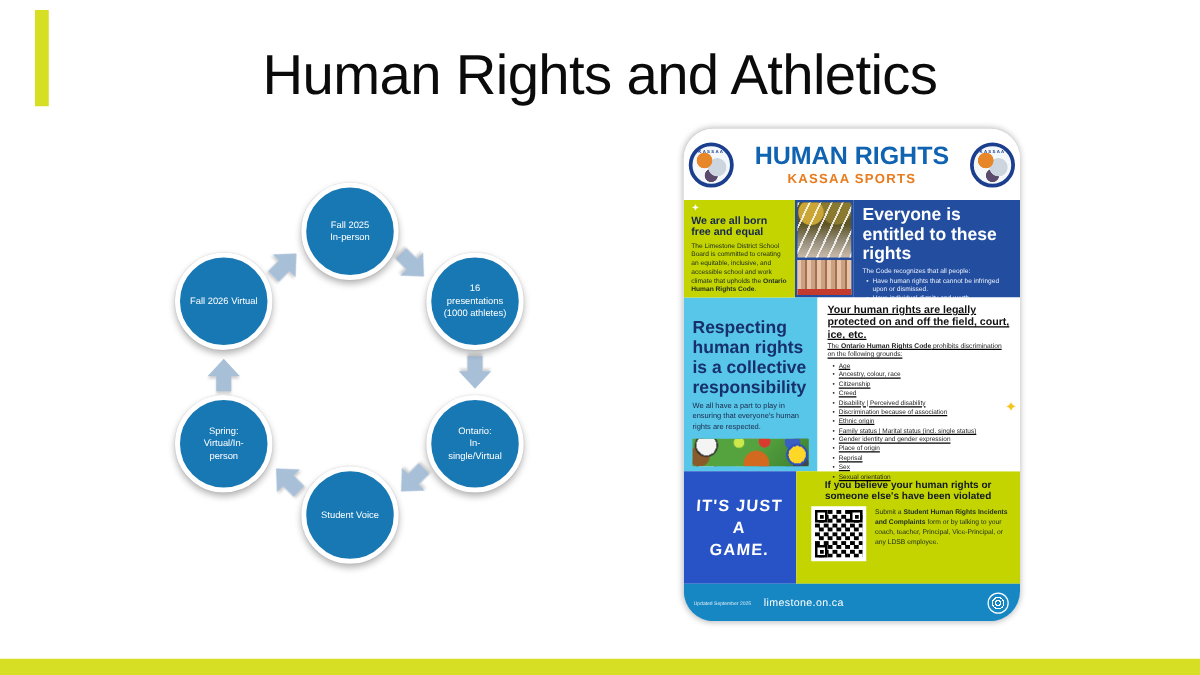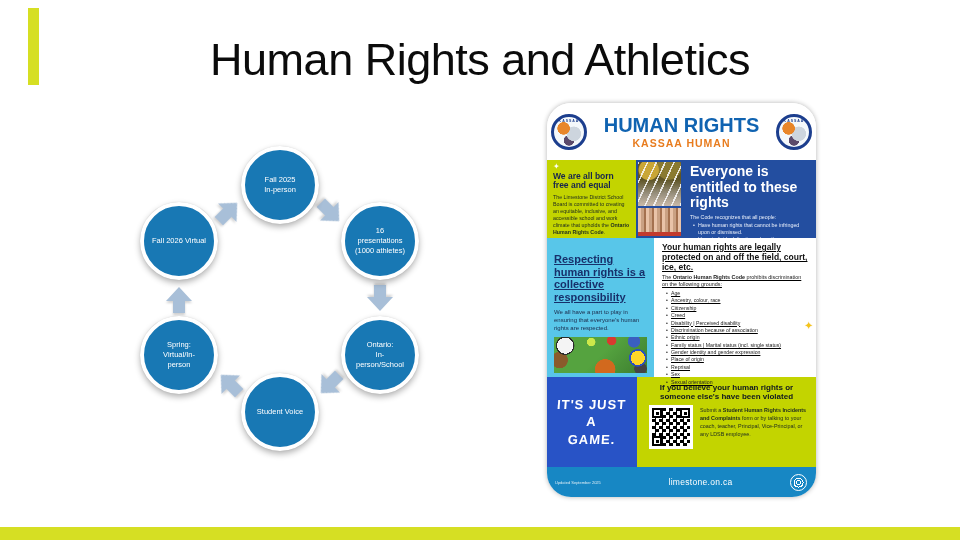--- a/index.html
+++ b/index.html
@@ -63,21 +63,21 @@
         linear-gradient(180deg, #cfe3ef 0 30%, #e8d8cc 100%); }
 
   .sec-blue1 { flex:1; background:#234ea0; padding:4px 7px; color:#fff; }
   .sec-blue1 h3 { font-size:14px; line-height:1.12; color:#ffffff; margin-bottom:3px; }
   .sec-blue1 .intro { font-size:5.3px; line-height:1.3; color:#e9effa; margin-bottom:1px; }
   .sec-blue1 .blist div { font-size:5.3px; line-height:1.35; color:#e9effa; padding-left:8px; position:relative; }
   .sec-blue1 .blist div::before { content:"•"; position:absolute; left:3px; }
 
   .p-row2 { height:139px; display:flex; }
   .sec-lblue { width:107px; background:#58c6e9; padding:5px 7px 4px 7px; display:flex; flex-direction:column; }
-  .sec-lblue h3 { font-size:11px; line-height:1.15; color:#17306b; margin-top:10px;text-decoration:underline; }
+  .sec-lblue h3 { font-size:14px; line-height:1.15; color:#17306b; margin-top:10px; }
   .sec-lblue p { font-size:6px; line-height:1.35; color:#1b2a4a; margin-top:4px; }
   .photo-grass { margin-top:5px; height:64px;
       background:
         radial-gradient(circle at 12% 24%, #f4f4f4 0 8px, #2a2a2a 8px 9px, rgba(0,0,0,0) 9.5px),
         radial-gradient(circle at 55% 90%, #d2691e 0 10px, rgba(0,0,0,0) 10.5px),
         radial-gradient(circle at 90% 58%, #ffd727 0 7px, #2b4fc0 7px 8.5px, rgba(0,0,0,0) 9px),
         radial-gradient(circle at 6% 64%, #8a5a2b 0 8px, rgba(0,0,0,0) 8.5px),
         radial-gradient(circle at 40% 14%, #cde84a 0 4px, rgba(0,0,0,0) 4.5px),
         radial-gradient(circle at 62% 10%, #d93a2f 0 4.5px, rgba(0,0,0,0) 5px),
         radial-gradient(circle at 86% 12%, #3a5fc0 0 6px, rgba(0,0,0,0) 6.5px),
@@ -105,21 +105,21 @@
         conic-gradient(#000 90deg, rgba(0,0,0,0) 90deg 180deg, #000 180deg 270deg, rgba(0,0,0,0) 270deg);
       background-size:7px 7px; }
   .finder { position:absolute; width:10px; height:10px; background:#000; }
   .finder::after { content:""; position:absolute; left:2px; top:2px; width:6px; height:6px; background:#fff; }
   .finder::before { content:""; position:absolute; left:3.5px; top:3.5px; width:3px; height:3px; background:#000; z-index:1; }
   .f-tl { left:0; top:0; } .f-tr { right:0; top:0; } .f-bl { left:0; bottom:0; }
   .qr-text { flex:1; font-size:5.4px; line-height:1.45; color:#1c2a20; margin-left:7px; margin-top:2px; }
 
   .p-footer { height:30px; background:#1787c4; display:flex; align-items:center; color:#fff; }
   .f-updated { font-size:4px; opacity:0.85; margin-left:8px; width:56px; }
-  .f-url { flex:1; text-align:center; font-size:8.5px; letter-spacing:0.3px; }
+  .f-url { flex:1; text-align:left; font-size:8.5px; letter-spacing:0.3px; }
   .f-logo { width:17px; height:17px; border-radius:50%; margin-right:9px; border:1px solid #ffffff;
       background:
         radial-gradient(circle at 50% 50%, #1787c4 0 1.5px, #ffffff 1.5px 2.5px, #1787c4 2.5px 4px, #ffffff 4px 5px, #1787c4 5px); }
 </style>
 </head>
 <body>
 
 <div class="slide">
 
   <div class="accent-stripe"></div>
@@ -147,21 +147,21 @@
       <div class="node-text">
           <span class="nl">16</span>
           <span class="nl">presentations</span>
           <span class="nl">(1000 athletes)</span>
         </div>
     </div>
     <div class="node" style="left:241px;top:186px">
       <div class="node-text">
           <span class="nl">Ontario:</span>
           <span class="nl">In-</span>
-          <span class="nl">person/School</span>
+          <span class="nl">single/Virtual</span>
         </div>
     </div>
     <div class="node" style="left:40px;top:186px">
       <div class="node-text">
           <span class="nl">Spring:</span>
           <span class="nl">Virtual/In-</span>
           <span class="nl">person</span>
         </div>
     </div>
     <div class="node" style="left:141px;top:243px">
@@ -177,21 +177,21 @@
   </div>
 
   <div class="poster">
 
     <div class="p-header">
       <div class="logo">
         <span class="logo-txt">KASSAA</span>
       </div>
       <div class="p-head-mid">
         <div class="p-title">HUMAN RIGHTS</div>
-        <div class="p-subtitle">KASSAA HUMAN</div>
+        <div class="p-subtitle">KASSAA SPORTS</div>
       </div>
       <div class="logo">
         <span class="logo-txt">KASSAA</span>
       </div>
     </div>
 
     <div class="p-row1">
       <div class="sec-yellow1">
         <div class="sparkle-w">✦</div>
         <h3>We are all born free and equal</h3>

